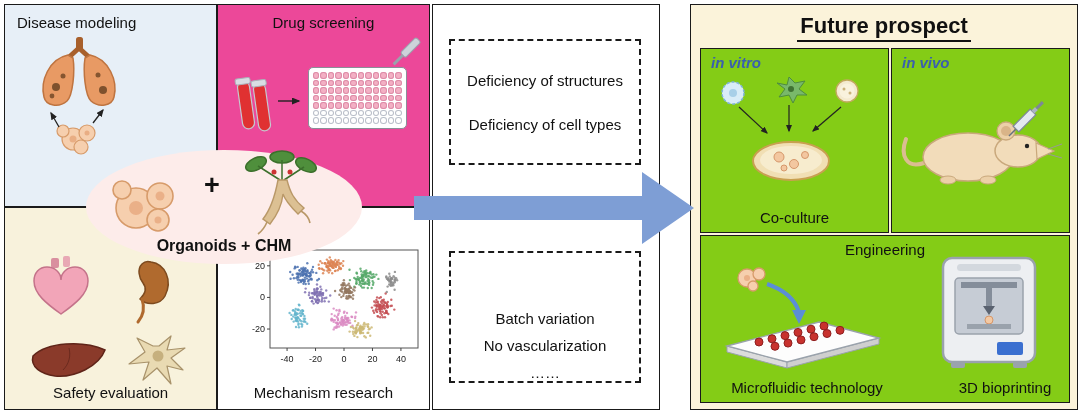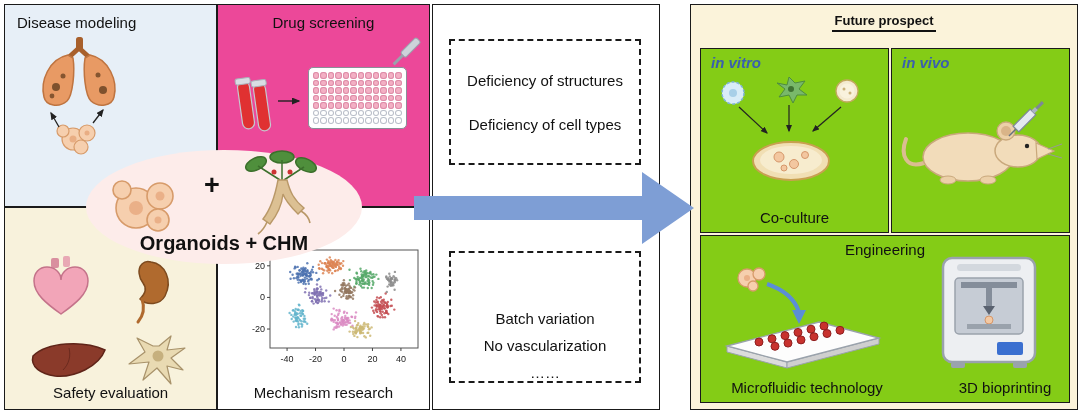--- a/index.html
+++ b/index.html
@@ -16,33 +16,33 @@
   .q3{background:#f8f2dc;padding-left:31px;}
   .q4{background:#ffffff;}
   .quad-label{position:absolute;font-size:15px;color:#111;white-space:nowrap;}
   .lbl-tl{left:12px;top:9px;}
   .lbl-tc{left:50%;top:9px;transform:translateX(-50%);}
   .lbl-bc{left:50%;bottom:8px;transform:translateX(-50%);}
 
   
   .center-ellipse{position:absolute;left:86px;top:150px;width:276px;height:114px;background:#fdecea;border-radius:50%;z-index:5;}
   .plus-sign{position:absolute;left:118px;top:20px;font-size:27px;font-weight:bold;}
-  .organoids-chm{position:absolute;left:0;right:0;bottom:9px;text-align:center;font-weight:bold;font-size:20px;}
+  .organoids-chm{position:absolute;left:0;right:0;bottom:9px;text-align:center;font-weight:bold;font-size:16px;}
 
   
   .middle-panel{position:absolute;left:432px;top:4px;width:226px;height:404px;border:1.5px solid #1a1a1a;background:#fff;}
   .dashed-box{position:absolute;left:16px;width:188px;border:2px dashed #1a1a1a;display:flex;flex-direction:column;align-items:center;justify-content:center;text-align:center;}
   .dash-top{top:34px;height:122px;gap:27px;align-items:center;}
   .dash-bottom{top:246px;height:128px;gap:10px;justify-content:flex-end;}
   .dashed-box div{font-size:15px;}
   .big-arrow{position:absolute;left:414px;top:165px;z-index:6;}
 
   
   .right-panel{position:absolute;left:690px;top:4px;width:386px;height:404px;border:1.5px solid #1a1a1a;background:#fbf3da;}
-  .fp-title{position:absolute;top:8px;left:0;right:0;text-align:center;font-size:13px;font-weight:bold;}
+  .fp-title{position:absolute;top:8px;left:0;right:0;text-align:center;font-size:22px;font-weight:bold;}
   .fp-title span{border-bottom:2px solid #111;padding:0 3px 2px;}
   .white-box{position:absolute;background:#84cc16;border:1.2px solid #1a1a1a;}
   .box-invitro{left:9px;top:43px;width:187px;height:183px;}
   .box-invivo{left:200px;top:43px;width:177px;height:183px;}
   .box-eng{left:9px;top:230px;width:368px;height:166px;}
   .vitro-label{position:absolute;left:10px;top:5px;font-style:italic;font-weight:bold;font-size:15px;color:#3a5fae;}
   .box-caption{position:absolute;left:0;right:0;bottom:6px;text-align:center;font-size:15px;}
   .eng-label{position:absolute;top:5px;left:0;right:0;text-align:center;font-size:15px;}
   .sub-caption{position:absolute;bottom:6px;font-size:15px;text-align:center;}
   .cap-micro{left:0;width:212px;}

